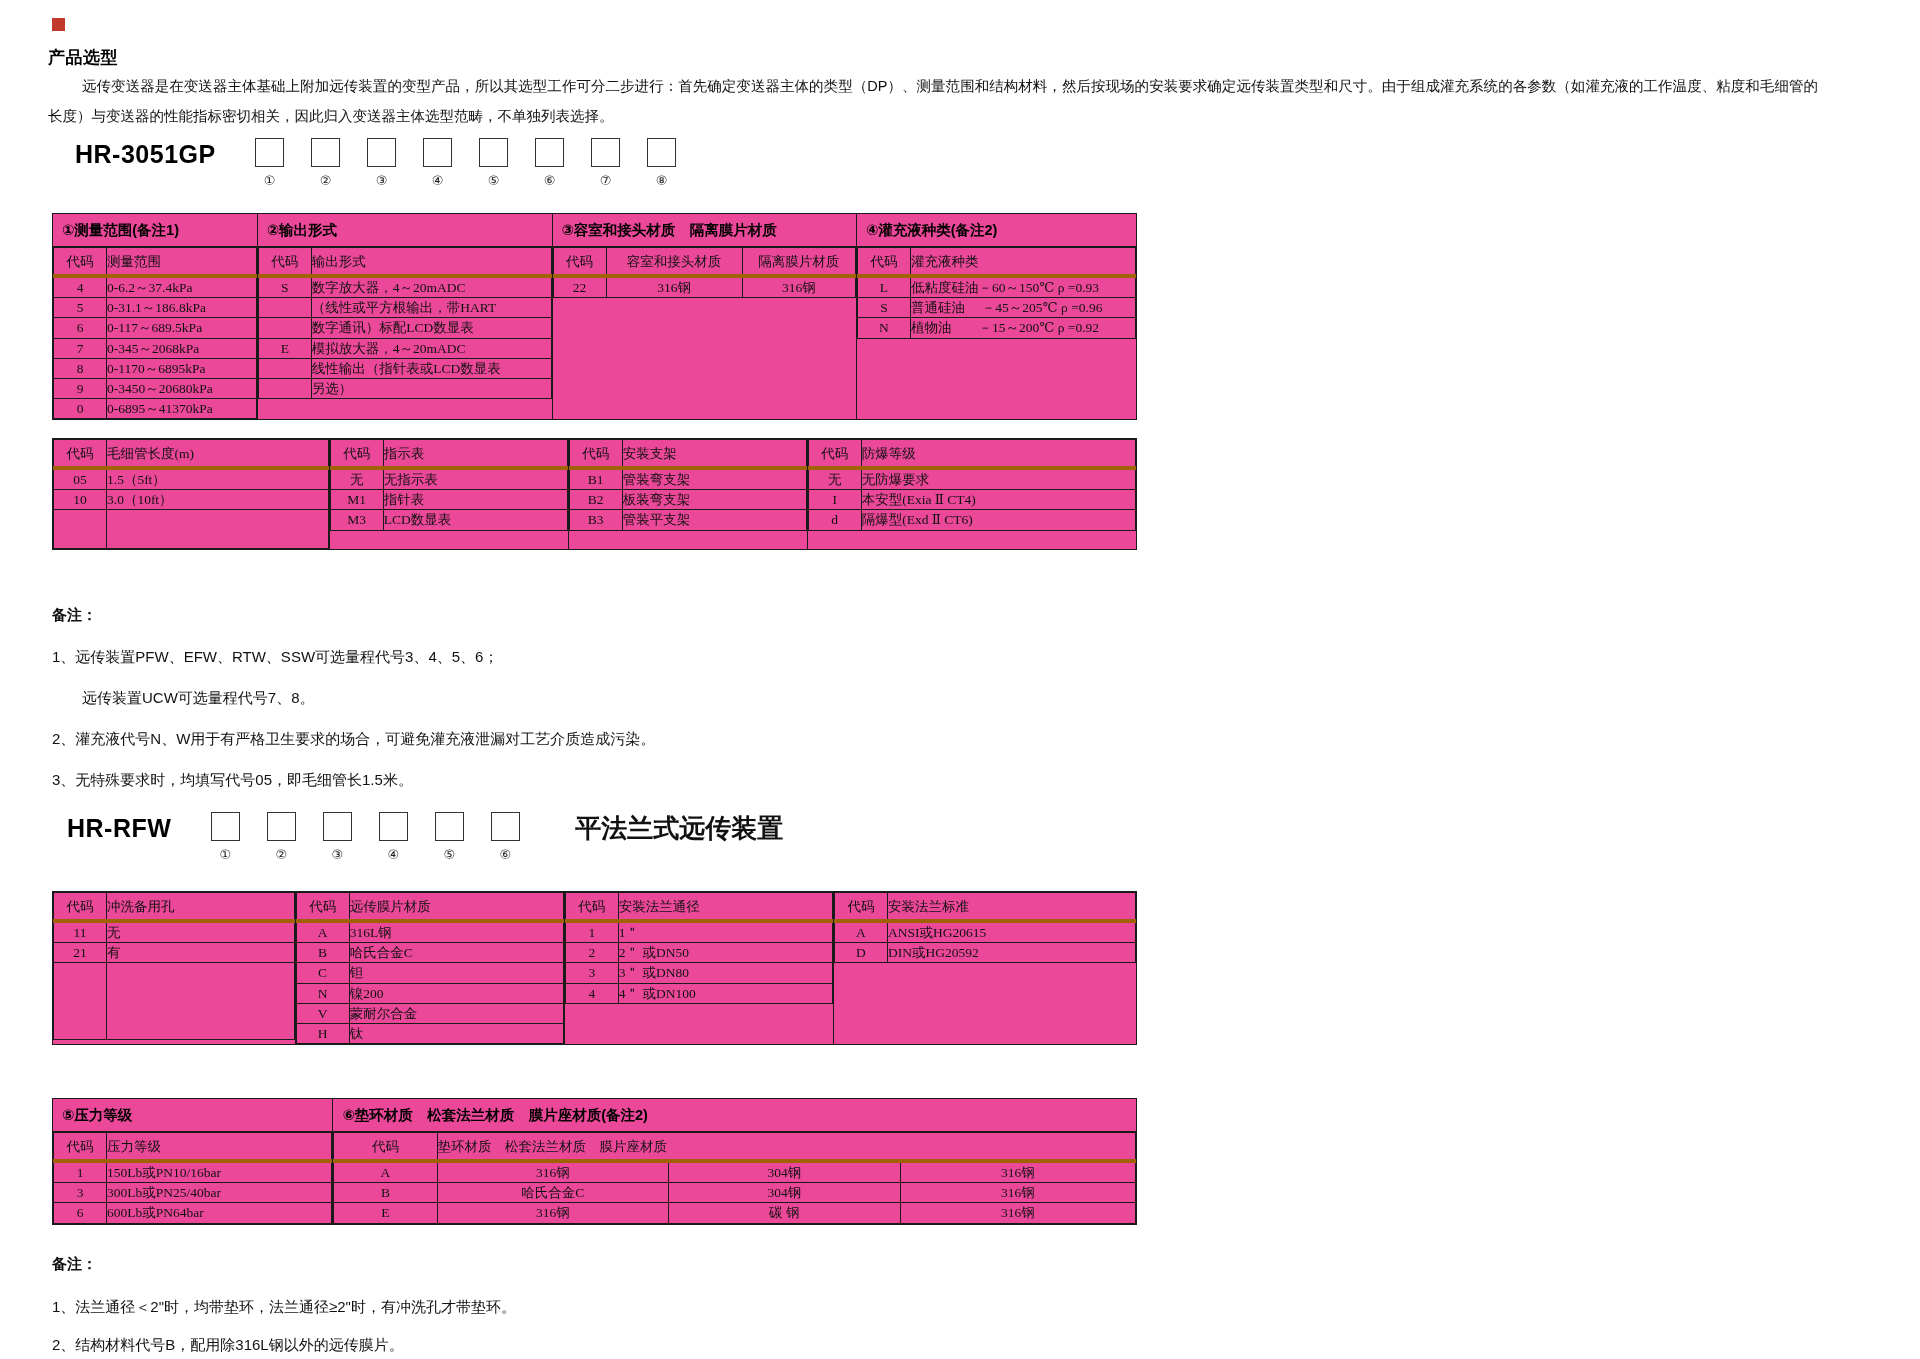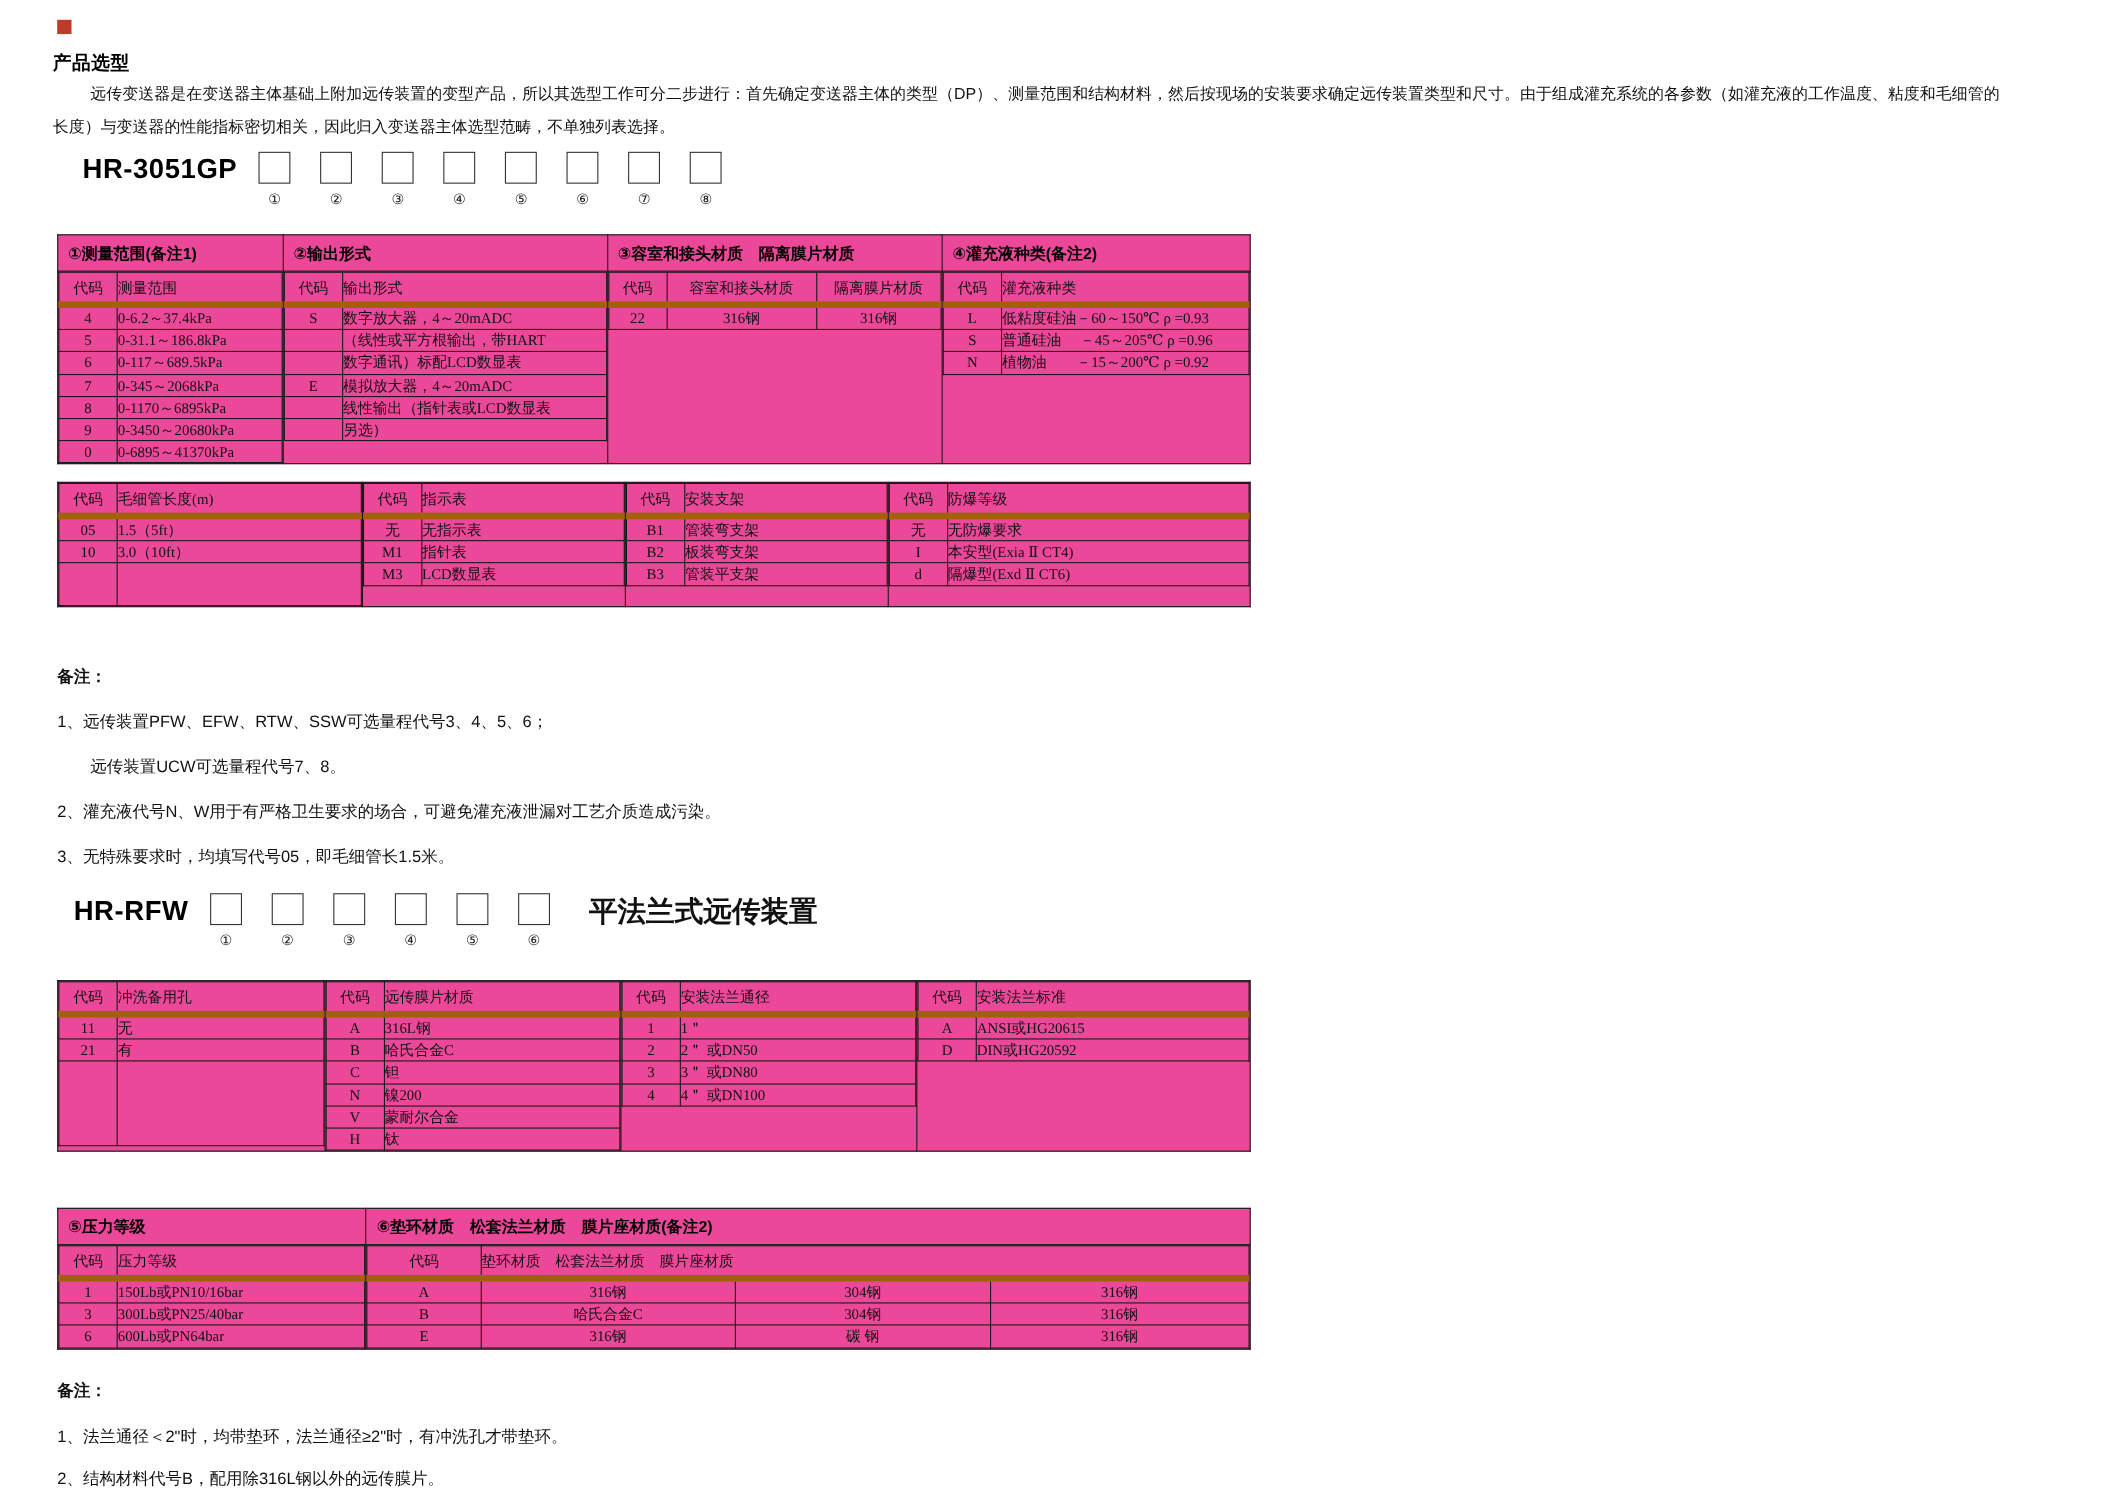--- a/index.html
+++ b/index.html
@@ -11,34 +11,34 @@
     font-size:15px;
     overflow:hidden;
   }
   .page{position:relative;width:1920px;height:1359px;padding:4px;box-sizing:border-box;}
   .topmark{position:absolute;left:52px;top:18px;width:13px;height:13px;background:#c0392b;}
   .sec-title{position:absolute;left:48px;top:46px;font-weight:bold;font-size:17px;letter-spacing:0.5px;color:#000;}
   .intro{position:absolute;left:48px;top:72px;width:1770px;font-size:14.5px;line-height:2.05;text-align:justify;color:#111;}
   .intro .indent{display:inline-block;width:34px;}
 
   
-  .modelline{position:absolute;display:flex;align-items:flex-start;}
+  .modelline{position:absolute;display:flex;align-items:flex-start;gap:20px;}
   .model-name{font-size:25px;font-weight:bold;letter-spacing:0.5px;line-height:32px;color:#000;}
   .boxes{display:flex;margin-left:6px;}
   .boxcell{display:flex;flex-direction:column;align-items:center;width:56px;}
   .sqbox{width:27px;height:27px;border:1.6px solid #333;background:#fff;}
   .circnum{font-size:13px;margin-top:6px;color:#222;}
 
   
   table.spec{border-collapse:collapse;position:absolute;background:#ec4899;}
   table.spec td{border:1px solid #1a1a1a;vertical-align:top;padding:0;}
   .cellhead{font-size:14.5px;font-weight:bold;padding:7px 9px 6px 9px;color:#000;}
   .sub{width:100%;border-collapse:collapse;}
   .sub td{border:none;font-size:13.5px;padding:1px 6px;line-height:1.42;white-space:nowrap;}
-  .sub tr.hdr td{border-bottom:6px solid #a16207;padding-bottom:3px;padding-top:4px;}
+  .sub tr.hdr td{border-bottom:4px solid #a16207;padding-bottom:3px;padding-top:4px;}
   .sub td.c{text-align:center;}
   .codecol{width:52px;text-align:center;}
   .pad{padding:3px 9px 8px 9px;}
   .serif{font-family:"Liberation Serif","DejaVu Serif",serif;}
 
   .note-head{position:absolute;font-size:15px;font-weight:bold;}
   .note-item{position:absolute;font-size:15px;line-height:1.6;color:#111;}
 
   .rfw-title{font-size:26px;font-weight:bold;margin-left:22px;line-height:32px;}
 </style>

